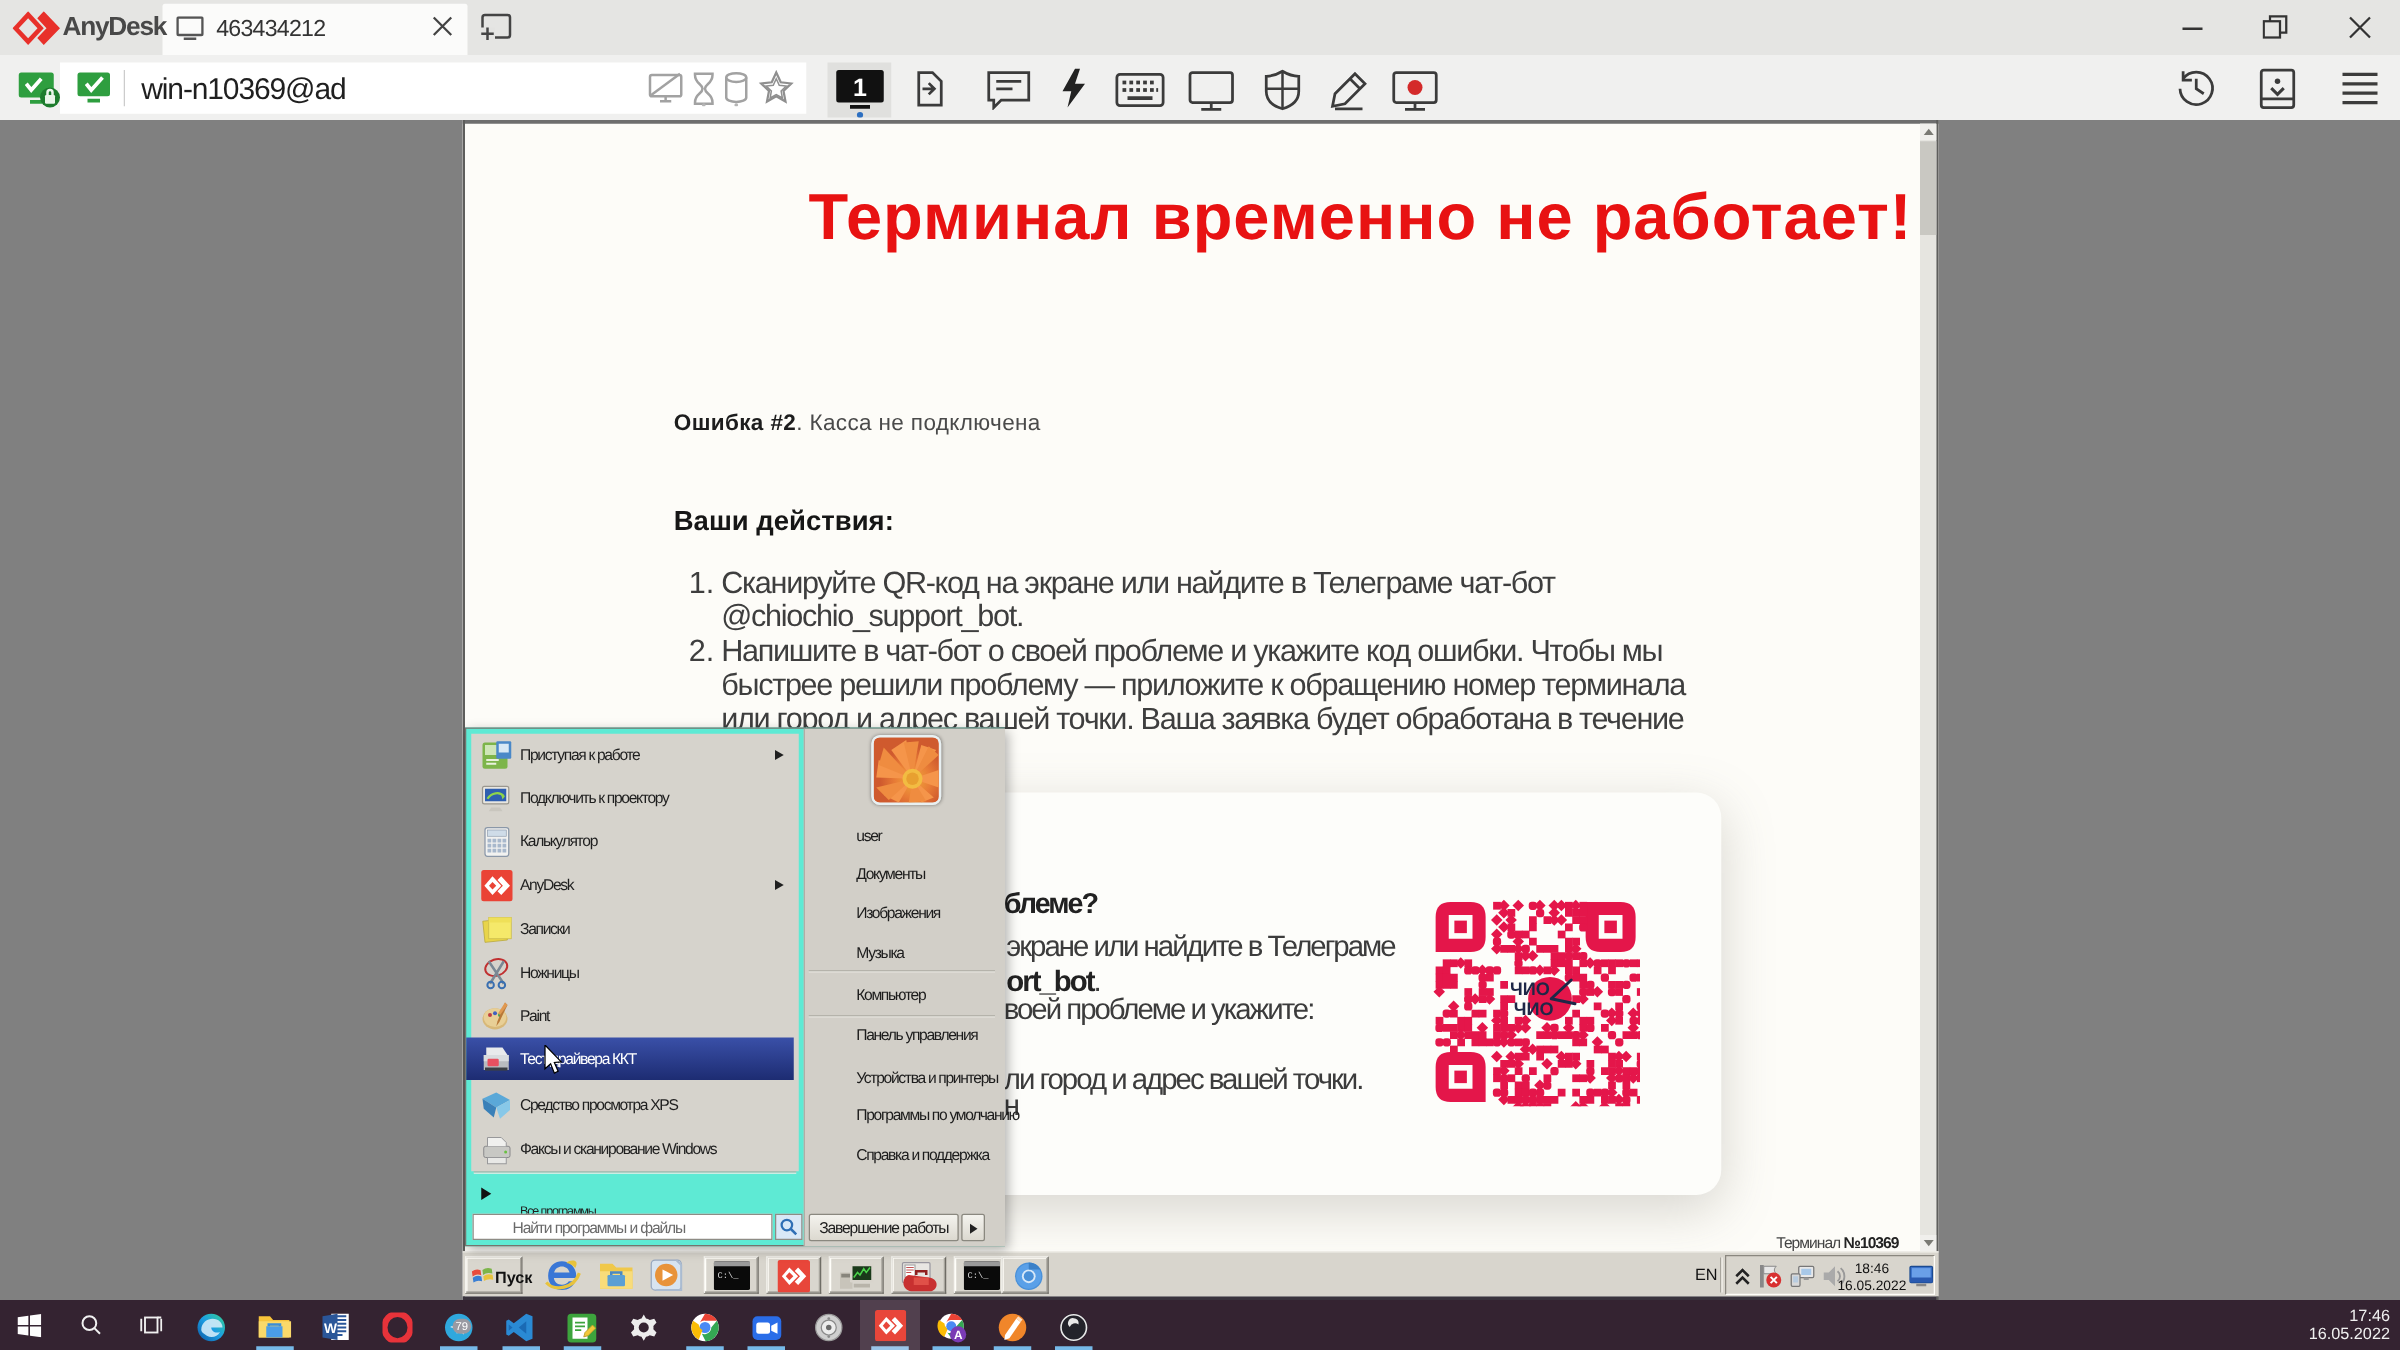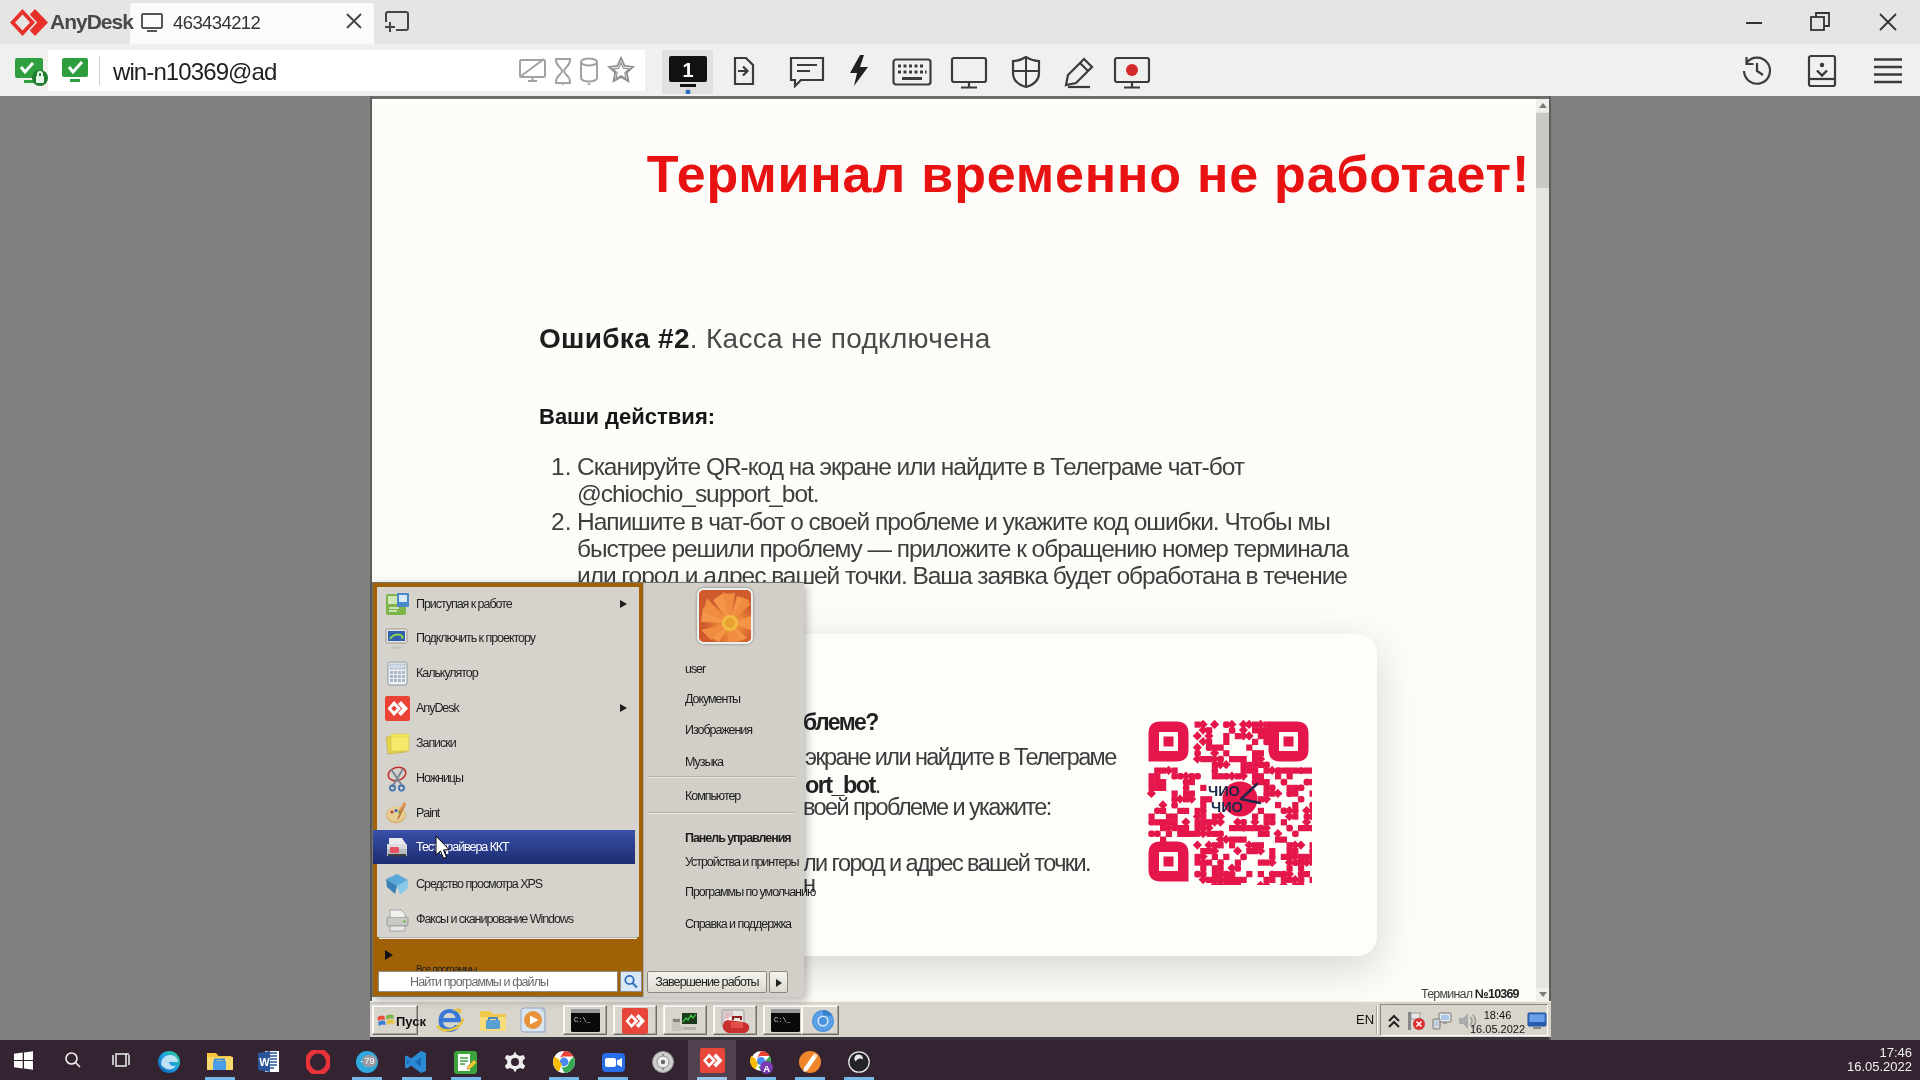--- a/index.html
+++ b/index.html
@@ -25,21 +25,21 @@
   #mon1 { left:662px; top:50px; width:51px; height:44px; background:#e0e0de; }
 
   
   #desktop { left:0; top:96px; width:1920px; height:944px; background:#808080; }
   #screen { left:370px; top:0px; width:1181px; height:944px; background:#fdfcf8; overflow:hidden; }
   #screen-topline { left:0; top:0; width:1181px; height:3px; background:#6e6e6e; }
   #screen-leftline { left:0; top:0; width:2px; height:944px; background:#5e5e5c; }
   #screen-rightline { left:1179px; top:0; width:2px; height:944px; background:#5e5e5c; }
   
   #rh1 { left:0; top:50px; width:1160px; text-align:right; font-size:52px; line-height:56px; font-weight:bold; color:#e81212; letter-spacing:0.8px; }
-  #rerr { left:169px; top:227px; font-size:28px; line-height:31px; color:#4a4a4a; letter-spacing:0.3px; }
+  #rerr { left:169px; top:227px; font-size:18px; line-height:31px; color:#4a4a4a; letter-spacing:0.3px; }
   #rerr b { color:#1d1d1d; }
   #rvashi { left:169px; top:308px; font-size:22px; line-height:25px; font-weight:bold; color:#161616; }
   #rlist { left:207px; top:357px; font-size:24.5px; line-height:27.3px; color:#3e3e3e; letter-spacing:-1.05px; white-space:nowrap; }
   #rlist .it { position:relative; }
   #rlist .num { position:absolute; left:-26px; top:0; letter-spacing:0; }
 
   
   #card { left:157px; top:538px; width:850px; height:322px; background:#fdfdfa; border-radius:20px; box-shadow:0 12px 42px rgba(120,115,100,0.28); }
   .cardtxt { font-size:23.5px; line-height:26px; color:#3c3c3c; letter-spacing:-1.6px; white-space:nowrap; }
   .cardtxt b { color:#222; }
@@ -61,21 +61,21 @@
   
   #smenu { left:2px; top:486px; width:432px; height:412px; background:#d7d5ce; border:1px solid #7f7e79; box-shadow:2px 3px 8px rgba(0,0,0,0.35); }
 
 
 
   
   .rtb-btn { position:absolute; top:3px; height:30px; background:#d9d6ce; border-top:1px solid #f5f4ef; border-left:1px solid #f5f4ef; border-right:1px solid #6f6d66; border-bottom:1px solid #6f6d66; box-shadow:inset -1px -1px 0 #a8a59d, inset 1px 1px 0 #fffef9; }
   #rtray { position:absolute; left:1010px; top:2px; width:168px; height:32px; border-top:1px solid #8a877f; border-left:1px solid #8a877f; border-bottom:1px solid #fffef9; border-right:1px solid #fffef9; }
   #rtrayclock { position:absolute; left:87px; top:3px; width:59px; text-align:center; font-size:11px; line-height:14px; color:#111; }
   
-  #smenu { left:2px; top:486px; width:432px; height:415px; background:#a16207; border:1px solid #75746e; box-shadow:2px 3px 9px rgba(0,0,0,0.3); }
+  #smenu { left:2px; top:486px; width:432px; height:415px; background:#5eead4; border:1px solid #75746e; box-shadow:2px 3px 9px rgba(0,0,0,0.3); }
   #sm-left { position:absolute; left:4px; top:4px; width:262px; height:350px; background:#d6d3cc; }
   #sm-right { position:absolute; left:270px; top:0px; width:161px; height:414px; background:#d2cfc8; border-left:1px solid #b0aea6; }
   .smitem { position:absolute; left:0; width:262px; height:34px; }
   .smitem .ic { position:absolute; left:11px; top:3.5px; width:27px; height:27px; }
   .smitem .tx { position:absolute; left:43px; top:10px; font-size:12.5px; letter-spacing:-1.05px; color:#1f1f1f; white-space:nowrap; }
   .smarrow { position:absolute; left:247px; top:13px; width:0; height:0; border-left:7px solid #1f1f1f; border-top:4.5px solid transparent; border-bottom:4.5px solid transparent; }
   #smhl { background:linear-gradient(#3a50a8,#1d2c72); }
   #smhl .tx { color:#fff; }
   .smr { position:absolute; left:280px; font-size:12.5px; letter-spacing:-1.05px; color:#1c1c1c; white-space:nowrap;margin-left:32px; }
   .smrsep { position:absolute; left:8px; width:149px; height:1px; background:#b5b3ab; box-shadow:0 1px 0 #e8e6df; }
@@ -862,21 +862,21 @@
             <circle cx="31" cy="33" r="8" fill="#f2bc42"></circle>
             <circle cx="31" cy="33" r="5" fill="#e8a030"></circle>
           </svg></div>
   <div class="smr" style="top:79px;">user</div>
   <div class="smr" style="top:109px;">Документы</div>
   <div class="smr" style="top:140px;">Изображения</div>
   <div class="smr" style="top:172px;">Музыка</div>
   <div class="smrsep" style="left:274px; top:193px;"></div>
   <div class="smr" style="top:206px;">Компьютер</div>
   <div class="smrsep" style="left:274px; top:229px;"></div>
-  <div class="smr" style="top:248px;font-weight:bold;">Панель управления</div>
+  <div class="smr" style="top:238px;">Панель управления</div>
   <div class="smr" style="top:272px;">Устройства и принтеры</div>
   <div class="smr" style="top:302px;">Программы по умолчанию</div>
   <div class="smr" style="top:334px;">Справка и поддержка</div>
   <div id="sm-shut">Завершение работы</div>
   <div id="sm-shutarr">
           <div style="position:absolute; left:6px; top:7px; width:0; height:0; border-left:6px solid #222; border-top:4px solid transparent; border-bottom:4px solid transparent;"></div>
         </div>
 </div>
   </div>
 </div>

